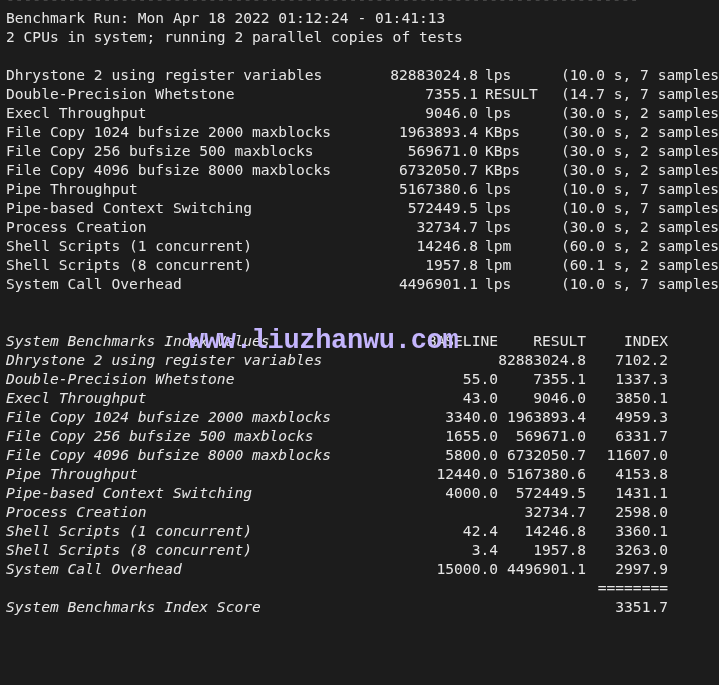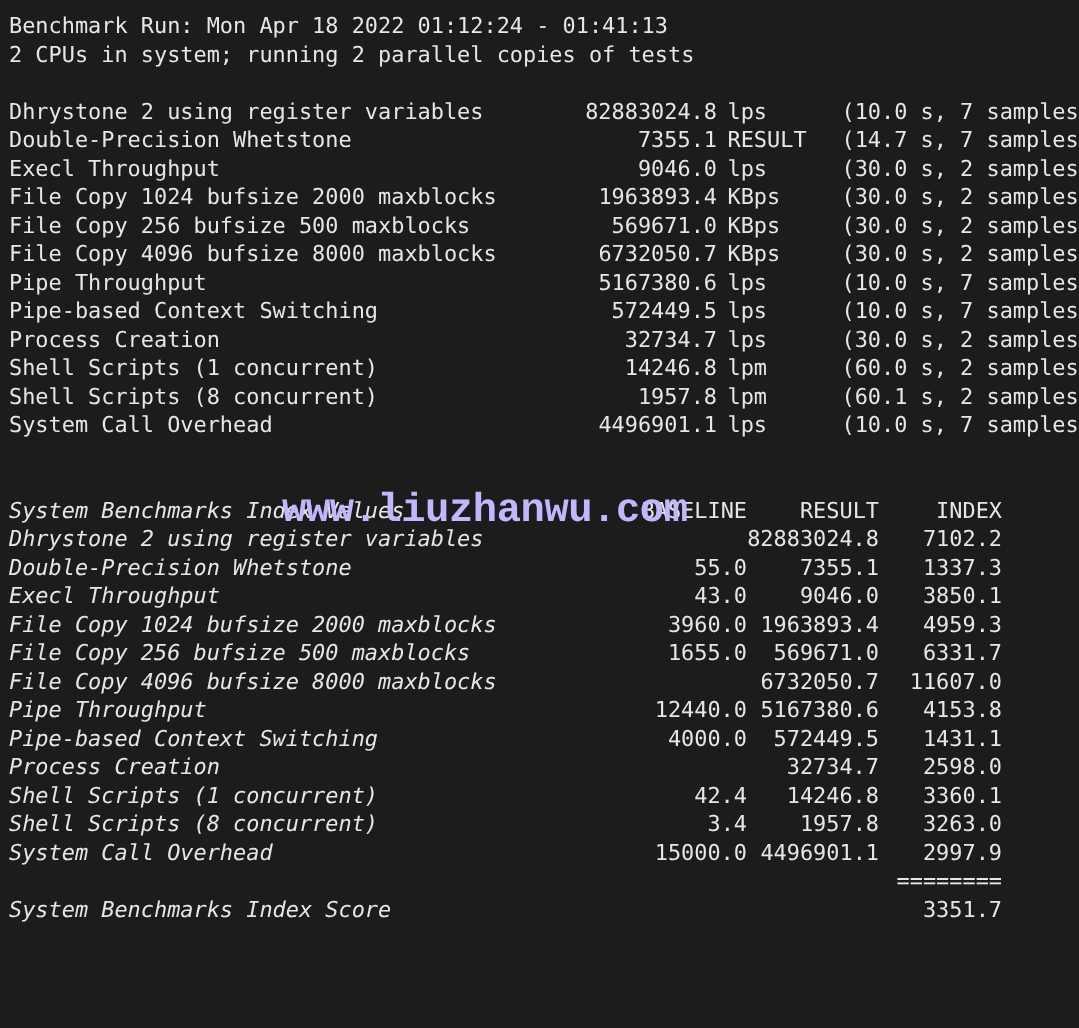--- a/index.html
+++ b/index.html
@@ -240,32 +240,33 @@
       <span class="ix-index">1337.3</span>
     </div>
     <div class="line">
       <span class="ix-name">Execl Throughput</span>
       <span class="ix-base">43.0</span>
       <span class="ix-result">9046.0</span>
       <span class="ix-index">3850.1</span>
     </div>
     <div class="line">
       <span class="ix-name">File Copy 1024 bufsize 2000 maxblocks</span>
-      <span class="ix-base">3960.0</span>
+      <span class="ix-base">3340.0</span>
       <span class="ix-result">1963893.4</span>
       <span class="ix-index">4959.3</span>
     </div>
     <div class="line">
       <span class="ix-name">File Copy 256 bufsize 500 maxblocks</span>
       <span class="ix-base">1655.0</span>
       <span class="ix-result">569671.0</span>
       <span class="ix-index">6331.7</span>
     </div>
     <div class="line">
       <span class="ix-name">File Copy 4096 bufsize 8000 maxblocks</span>
+      <span class="ix-base">5800.0</span>
       <span class="ix-result">6732050.7</span>
       <span class="ix-index">11607.0</span>
     </div>
     <div class="line">
       <span class="ix-name">Pipe Throughput</span>
       <span class="ix-base">12440.0</span>
       <span class="ix-result">5167380.6</span>
       <span class="ix-index">4153.8</span>
     </div>
     <div class="line">

